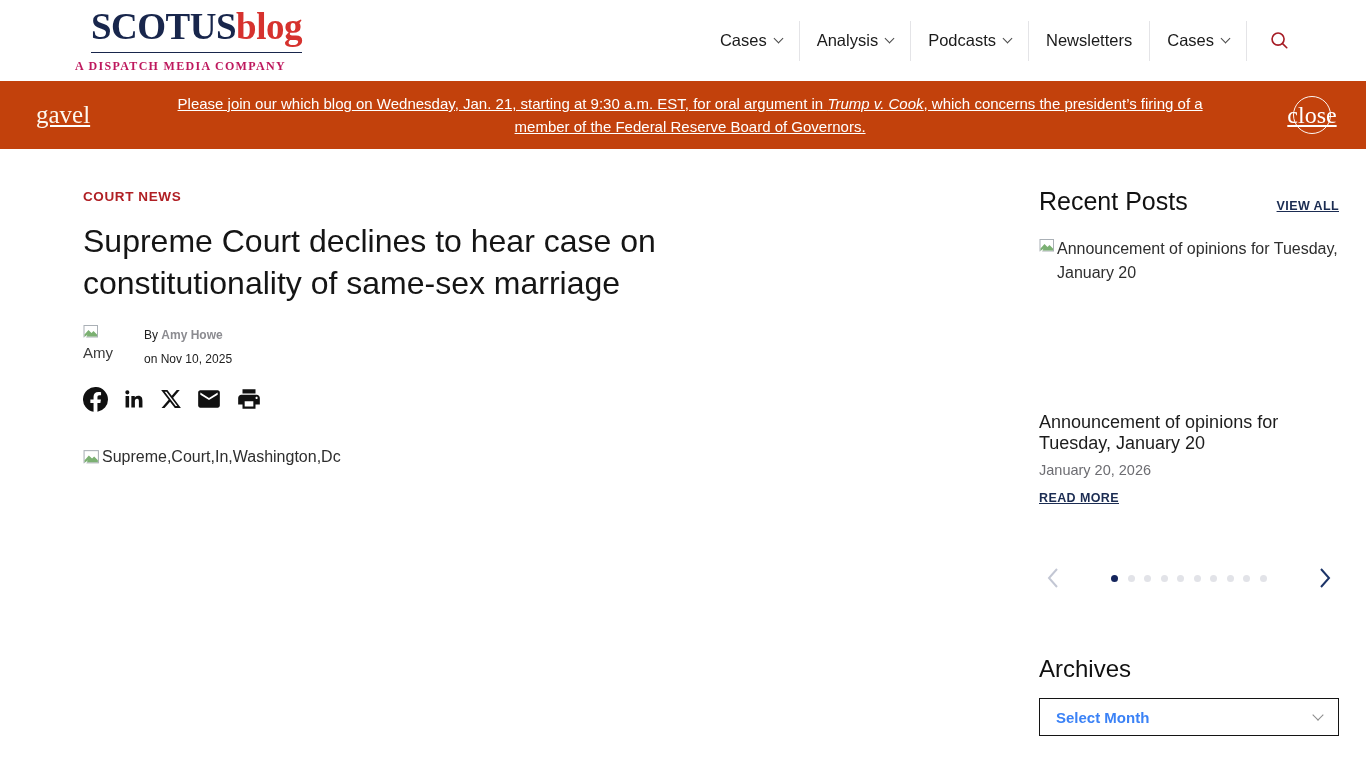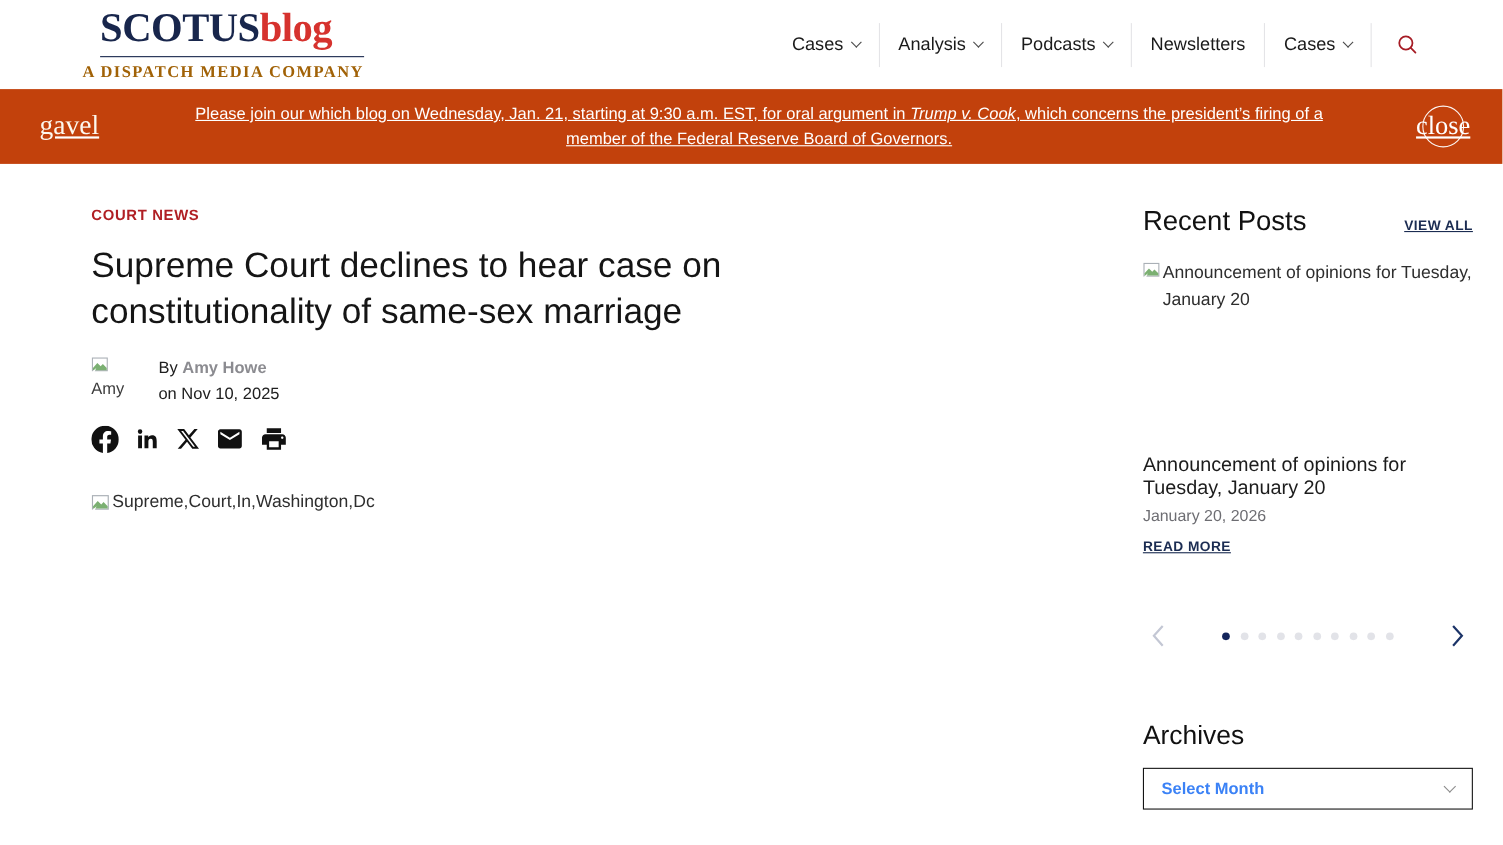--- a/index.html
+++ b/index.html
@@ -14,21 +14,21 @@
   .header { height: 81px; display: flex; align-items: center; padding: 0 76px 0 75px; background: #fff; }
   .logo { display: inline-block; cursor: pointer; }
   .logo-word {
     font-family: "Liberation Serif", serif; font-weight: 700;
     font-size: 37px; line-height: 1; letter-spacing: -0.5px;
     color: #18264c; padding-bottom: 7px; border-bottom: 1px solid #18264c; margin-left: 16px;
   }
   .logo-word .accent { color: #d6322e; }
   .logo-tagline {
     font-family: "Liberation Serif", serif; font-weight: 700;
-    font-size: 15px; letter-spacing: 1.3px; color: #a16207; margin-top: 6px;
+    font-size: 12px; letter-spacing: 1.3px; color: #be185d; margin-top: 6px;
   }
   .nav { margin-left: auto; display: flex; align-items: center; height: 100%; }
   .nav-item { display: flex; align-items: center; gap: 8px; padding: 0 17px; font-size: 16.5px; color: #1a1a1a; cursor: pointer; white-space: nowrap; }
   .nav-divider { width: 1px; height: 40px; background: #e4e4e7; }
   .caret { width: 7px; height: 7px; border-right: 1.6px solid #4a4a4a; border-bottom: 1.6px solid #4a4a4a; transform: rotate(45deg); margin-top: -4px; }
   .search-btn { padding-left: 22px; display: flex; align-items: center; cursor: pointer; }
 
   
   .banner { height: 68px; background: #c2410c; color: #fff; display: flex; align-items: center; padding: 0 22px; text-decoration: underline; }
   .gavel-label { font-family: "Liberation Serif", serif; font-size: 25px; color: #fdf8ef; margin-left: 14px; flex: 0 0 auto; }
@@ -42,21 +42,21 @@
   
   .content { display: flex; padding: 38px 27px 0 83px; gap: 13px; }
   .article { width: 672px; }
   .sidebar { width: 300px; margin-left: auto; }
 
   
   .category { color: #b01f24; font-weight: 700; font-size: 13.5px; letter-spacing: 0.6px; cursor: pointer; display: inline-block; }
   .article-title { font-size: 32px; font-weight: 400; line-height: 42px; margin: 15px 0 0; color: #151515; }
   .byline { display: flex; gap: 17px; margin-top: 13px; align-items: flex-start; }
   .avatar-broken { width: 44px; font-size: 15px; color: #3c3c3c; line-height: 19px; padding-top: 6px; }
-  .byline-text { font-size: 15px; line-height: 24px; padding-top: 6px; color: #202020; }
+  .byline-text { font-size: 12px; line-height: 24px; padding-top: 6px; color: #202020; }
   .author-link { color: #8b8b90; font-weight: 700; cursor: pointer; }
   .share-row { display: flex; gap: 14px; margin-top: 15px; align-items: center; }
   .share-icon { cursor: pointer; display: flex; align-items: center; }
   .figure { margin-top: 36px; height: 300px; }
   .broken-img-line { display: flex; align-items: flex-start; gap: 2px; font-size: 16px; color: #2e2e2e; }
   .broken-glyph { flex: 0 0 auto; margin-top: 1px; }
 
   
   .sidebar-head { display: flex; justify-content: space-between; align-items: baseline; }
   .recent-title { font-size: 25px; font-weight: 400; color: #111; }

